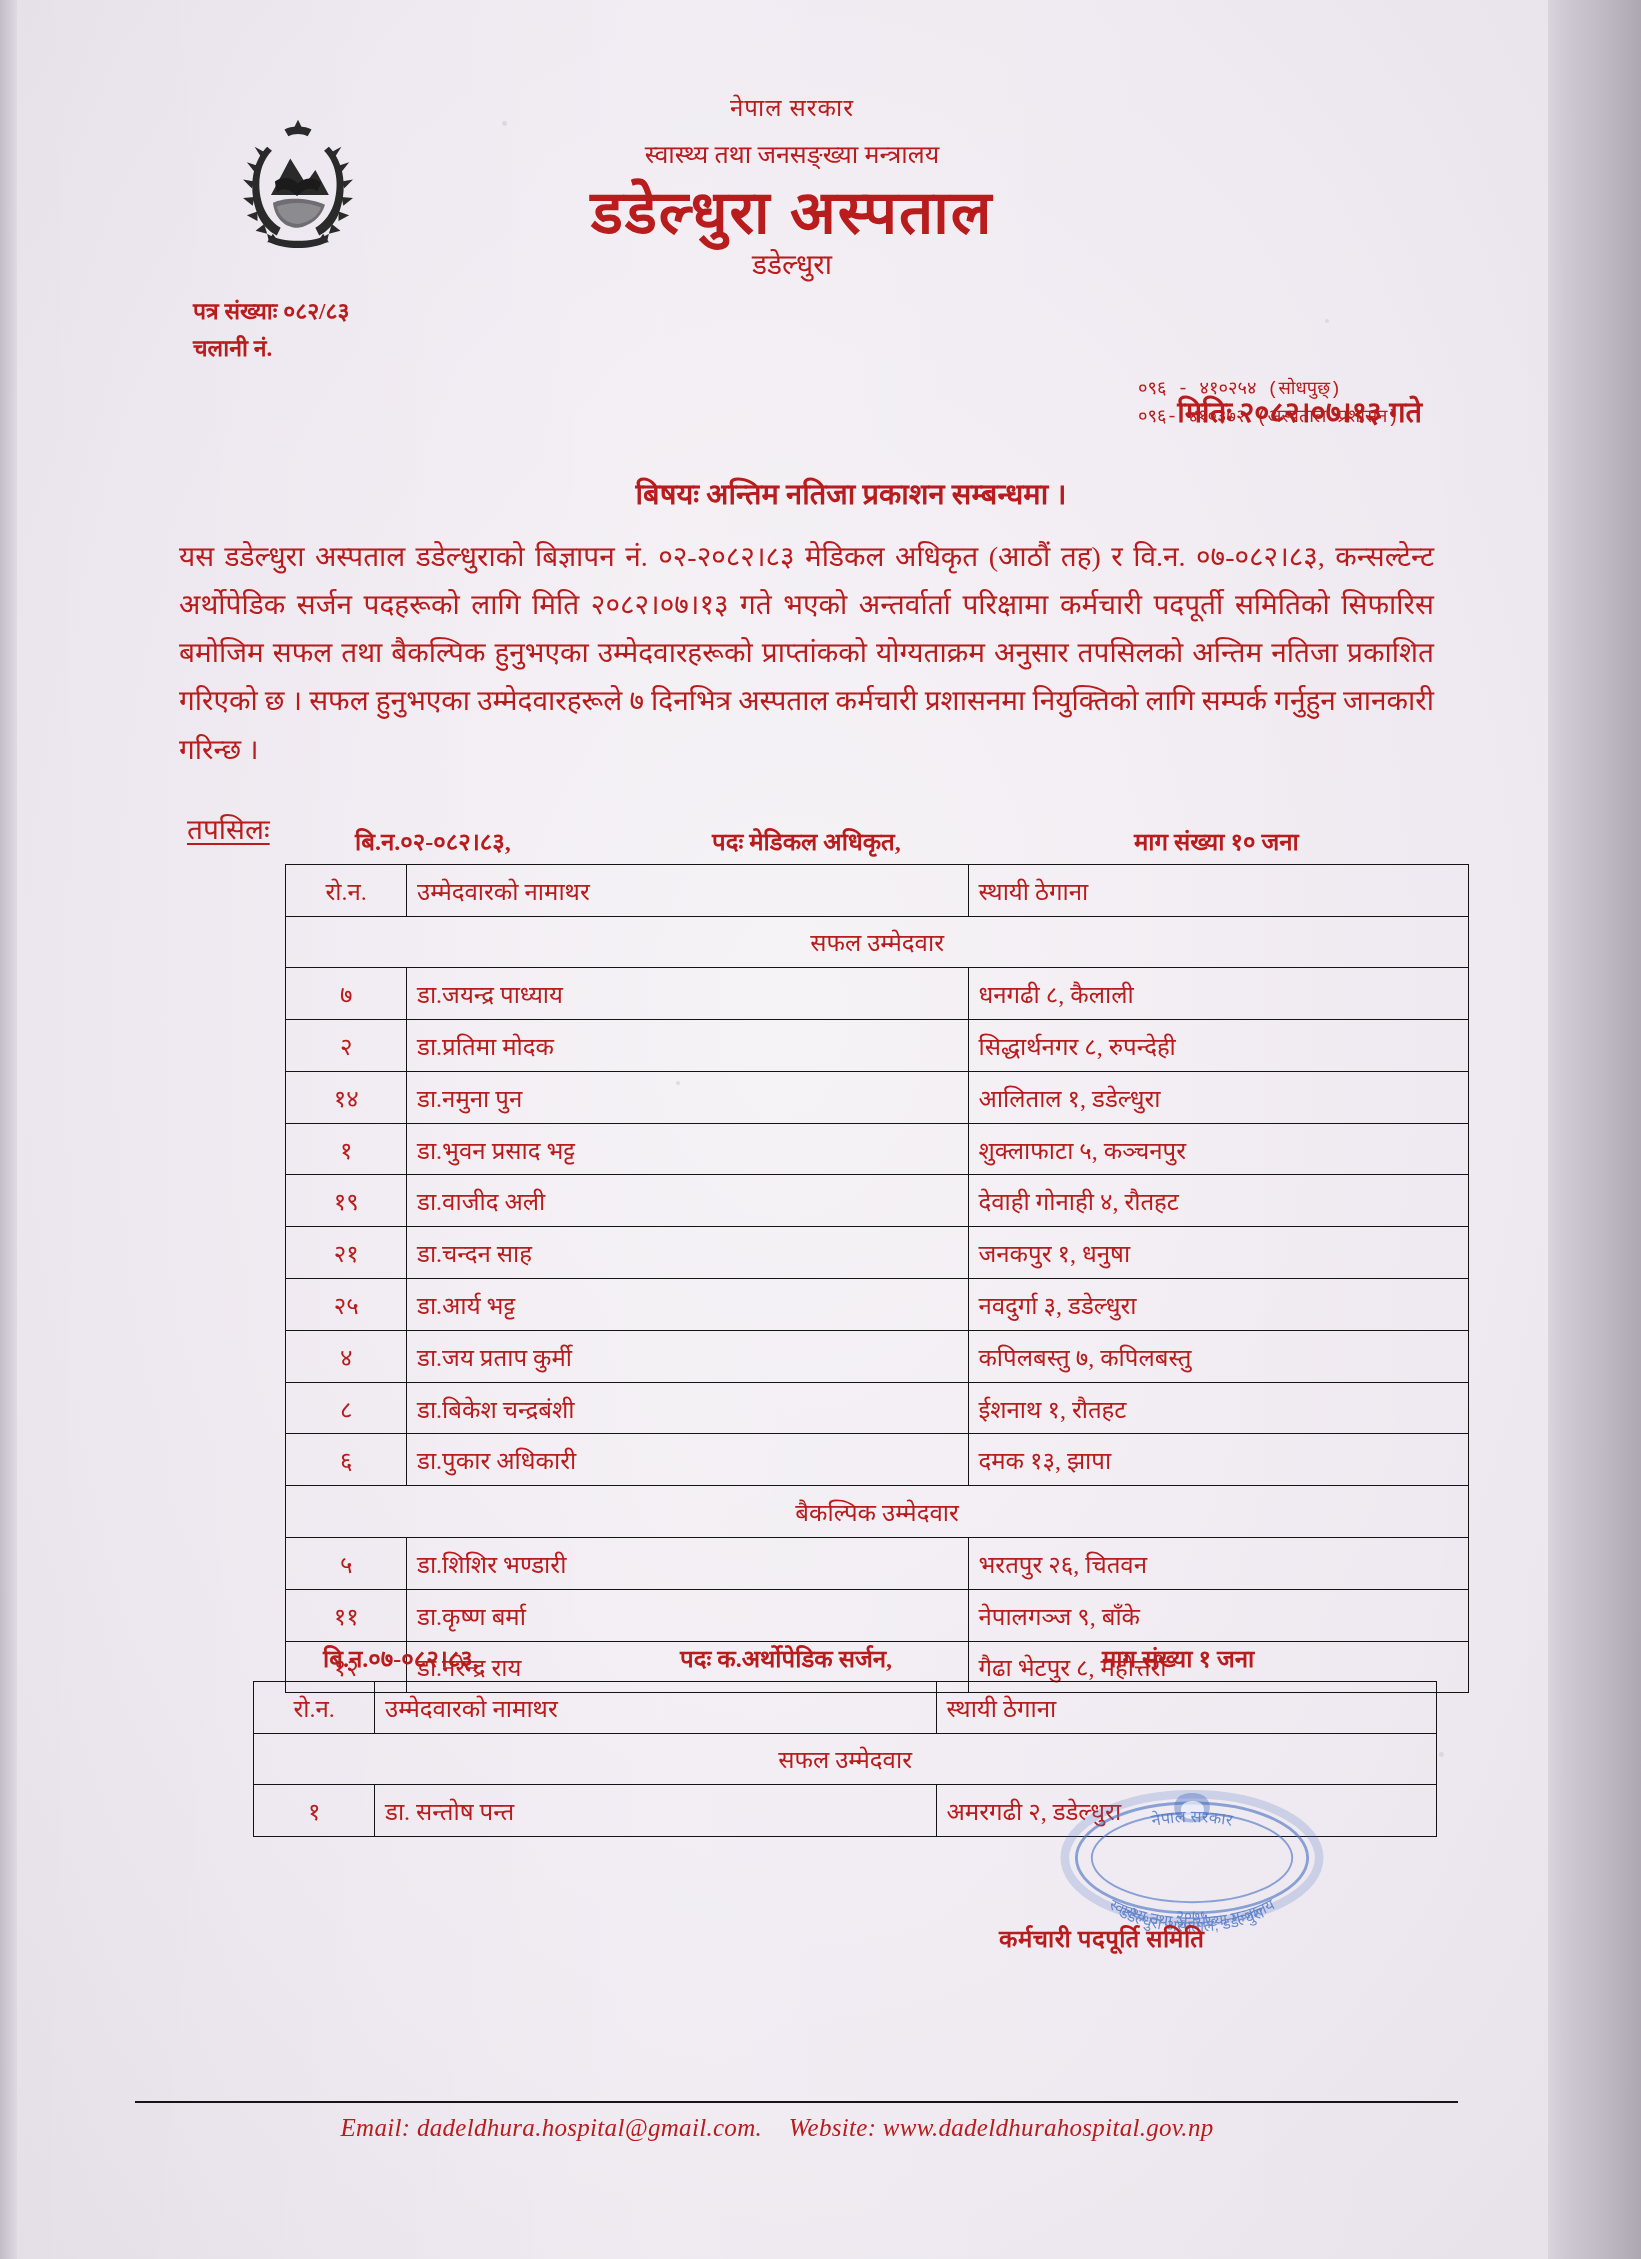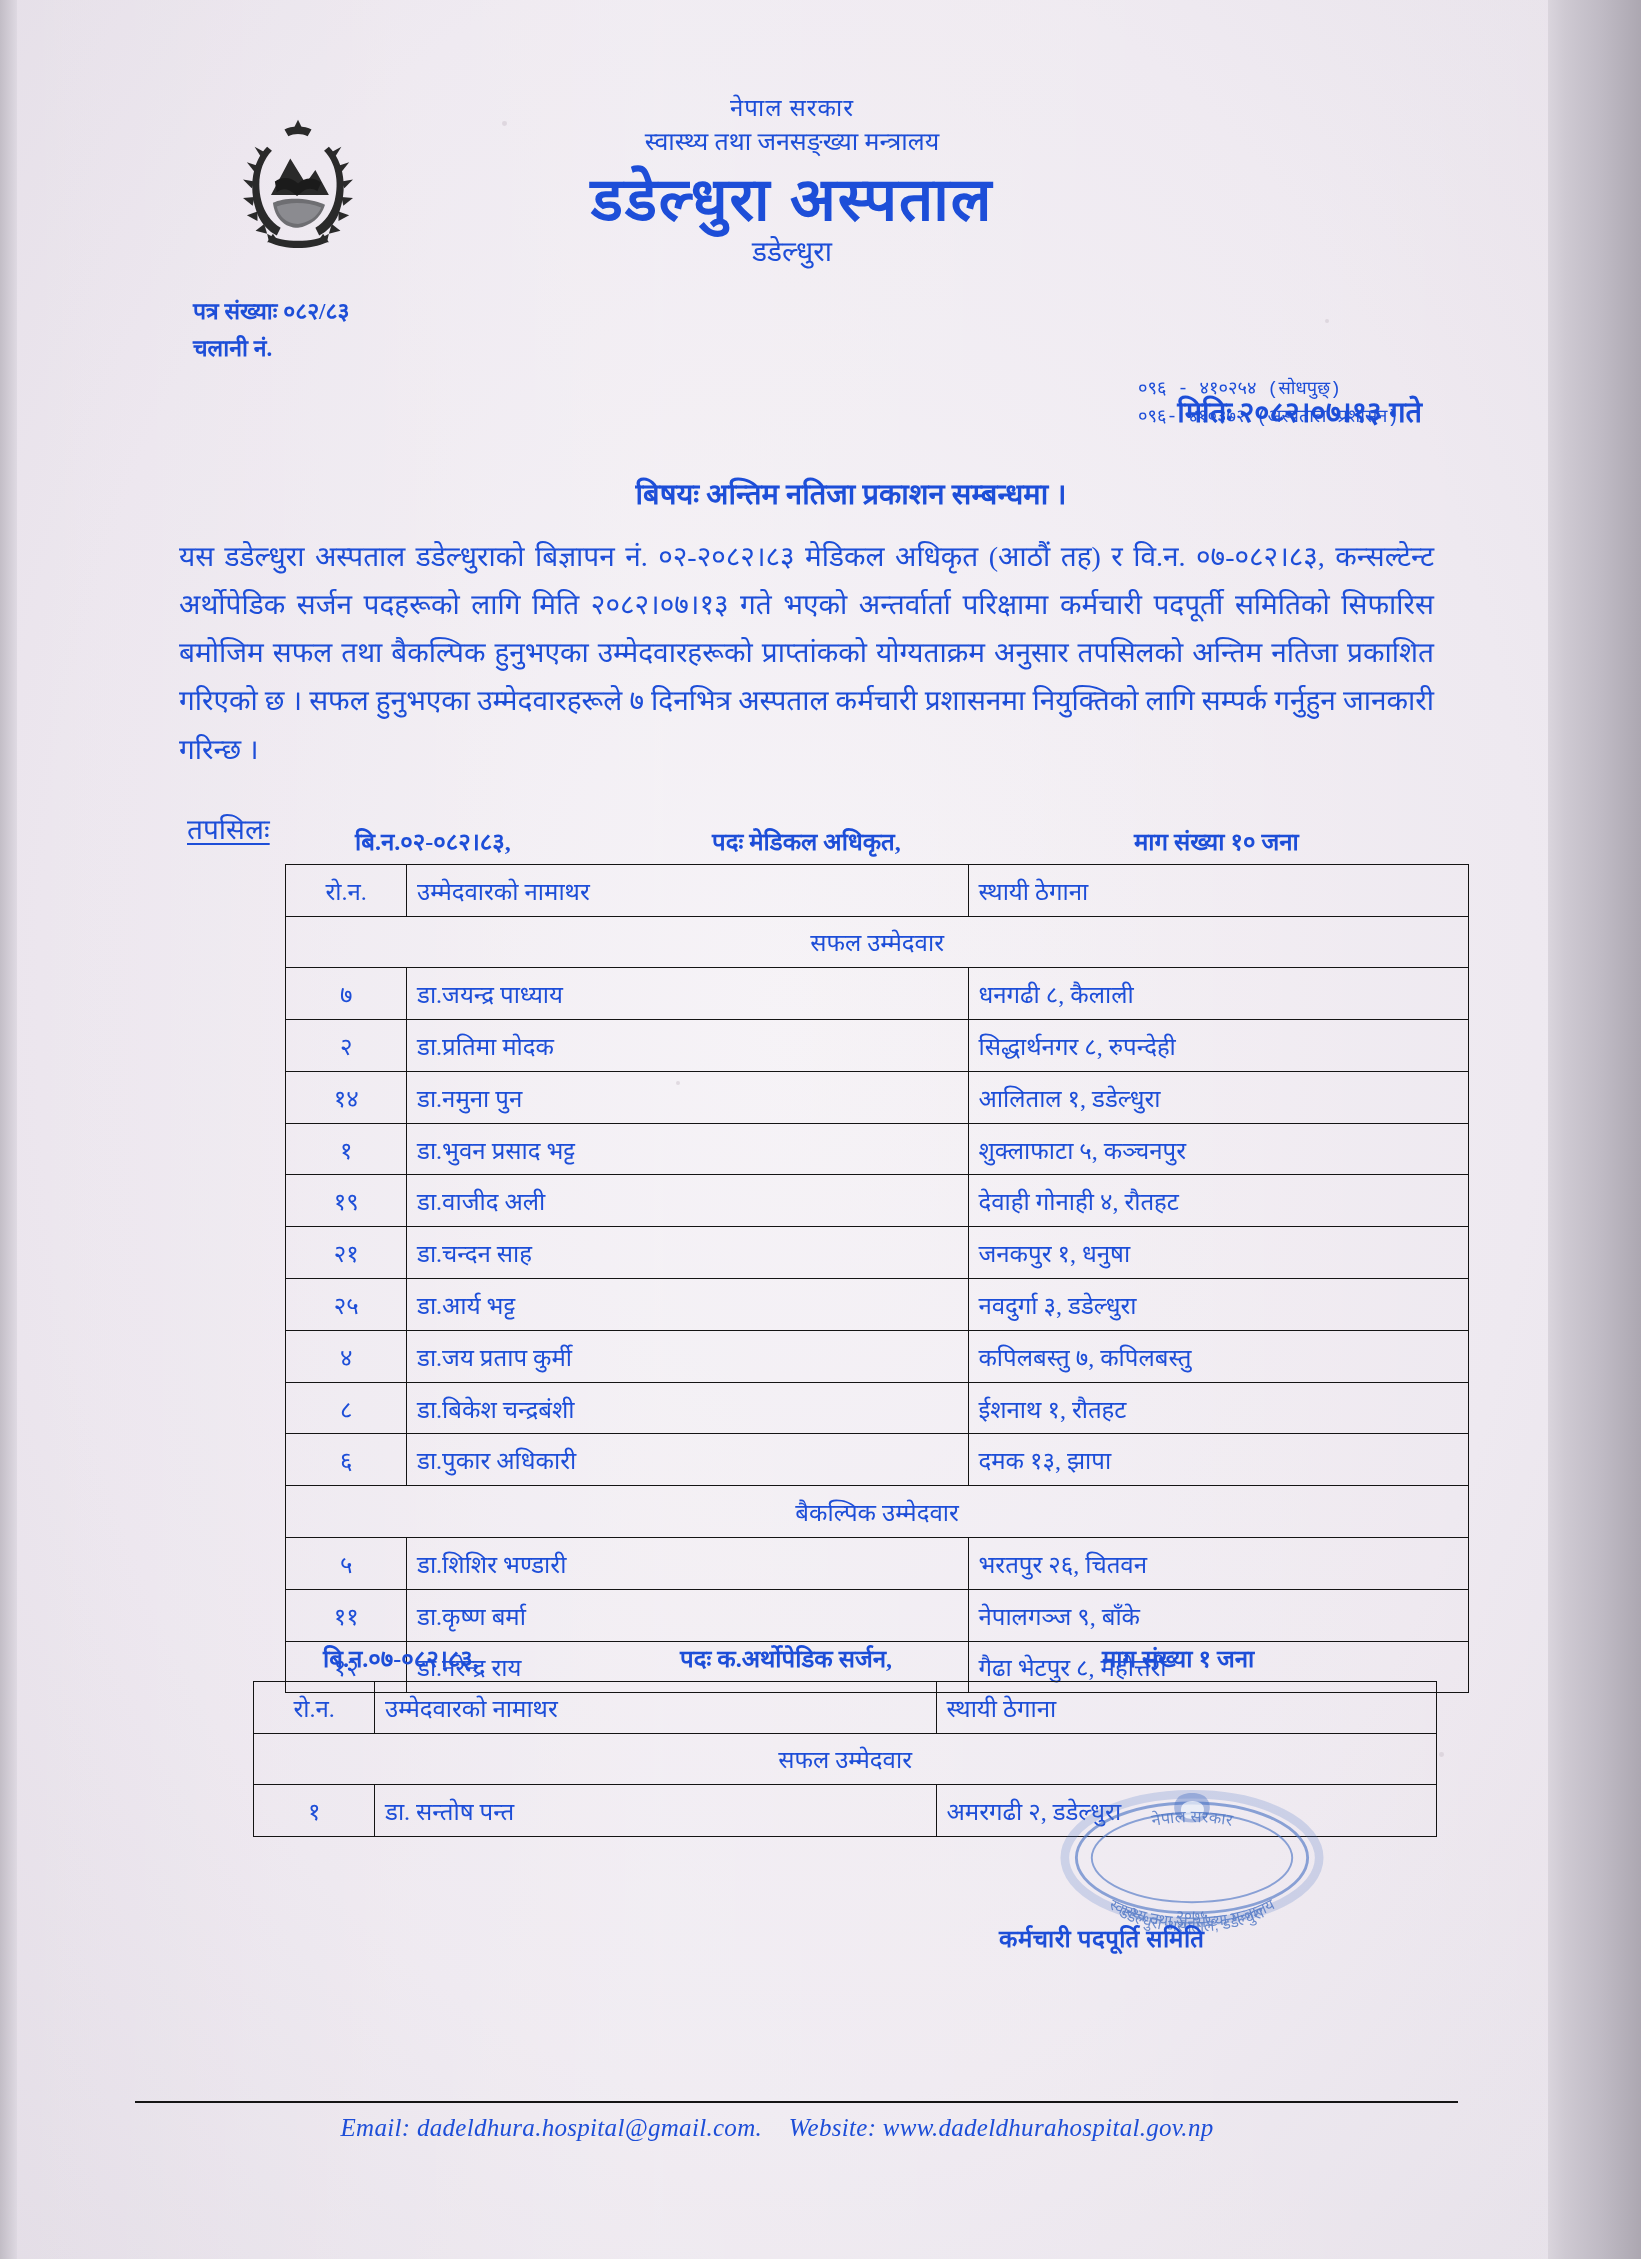--- a/index.html
+++ b/index.html
@@ -7,21 +7,21 @@
     padding: 0;
     background: #8a8a8a;
   }
   .page {
     position: relative;
     width: 1641px;
     height: 2259px;
     background: #efeaf0;
     overflow: hidden;
     font-family: "Liberation Serif", "DejaVu Serif", serif;
-    color: #1d4ed8;
+    color: #b91c1c;
   }
   
   .paper-tint {
     position: absolute;
     inset: 0;
     background:
       linear-gradient(90deg, rgba(255,255,255,0.0) 0%, rgba(255,255,255,0.25) 40%, rgba(255,255,255,0.10) 100%),
       radial-gradient(ellipse at 48% 45%, #f3eff4 0%, #ece6ee 62%, #e3dde6 100%);
     pointer-events: none;
   }
@@ -61,21 +61,21 @@
     text-align: center;
   }
   .gov-line {
     font-size: 24px;
     letter-spacing: 1px;
     line-height: 1.25;
   }
   .ministry-line {
     font-size: 25px;
     line-height: 1.3;
-    margin-top: 3px;
+    margin-top: 16px;
   }
   .hospital-name {
     font-size: 60px;
     font-weight: bold;
     letter-spacing: 1.9px;
     line-height: 1.12;
     margin-top: 7.7px;
     font-family: "Liberation Sans", "DejaVu Sans", sans-serif;
   }
   .hospital-place {

